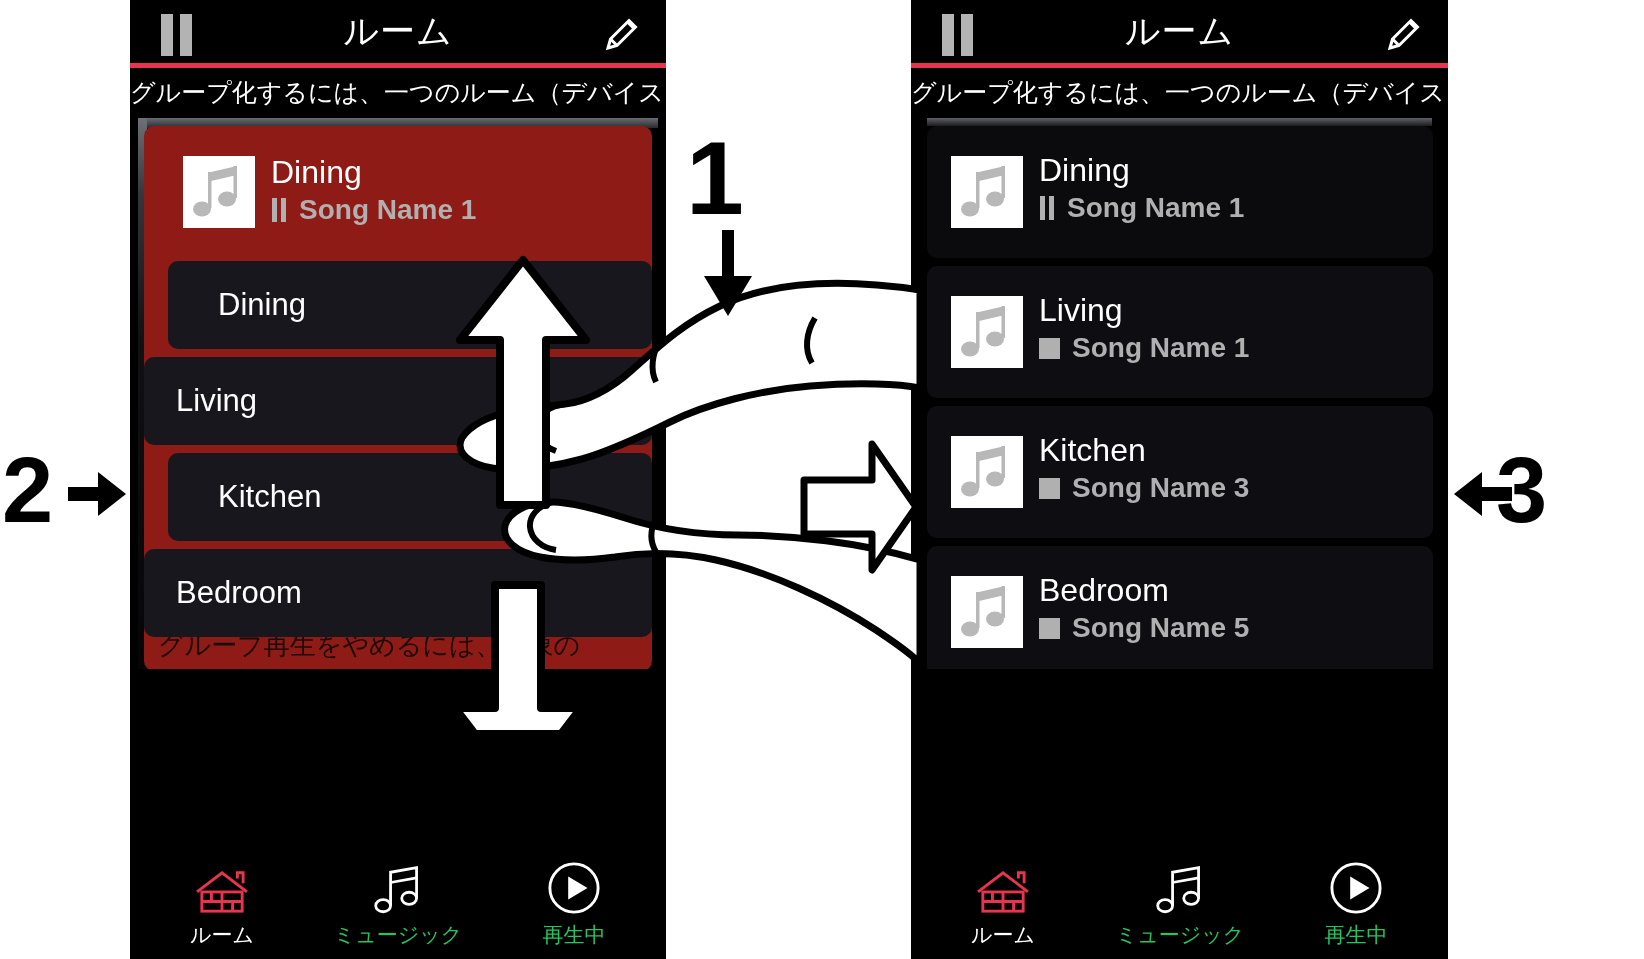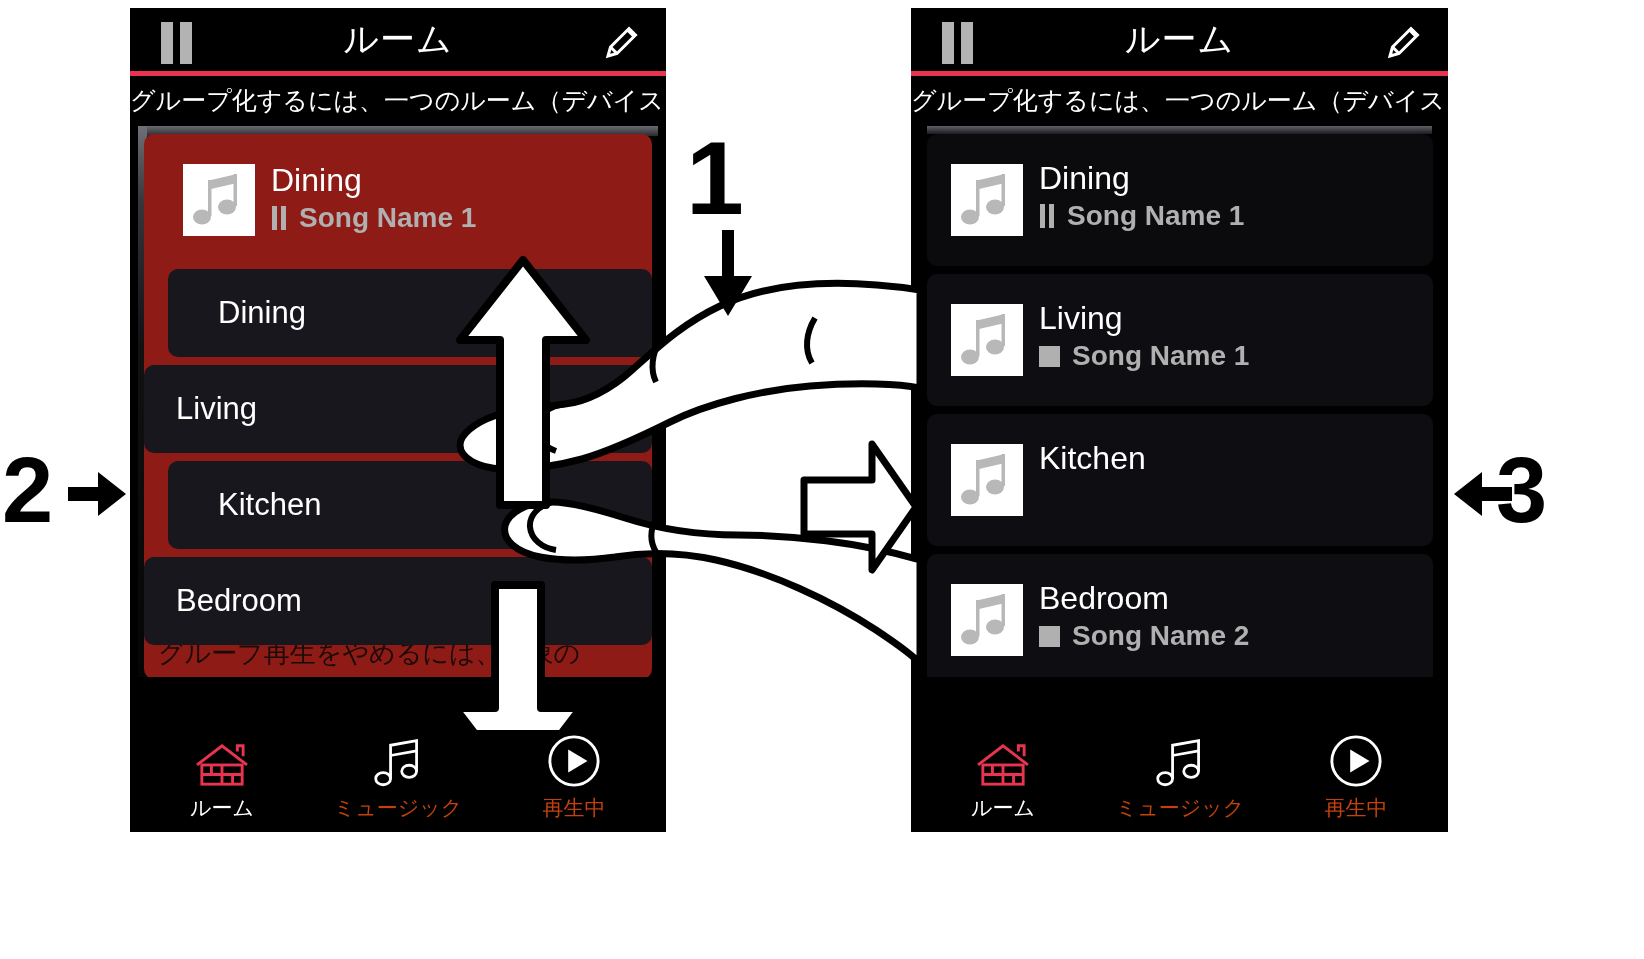--- a/index.html
+++ b/index.html
@@ -12,24 +12,23 @@
     height: 959px;
     position: relative;
     overflow: hidden;
     font-family: "Liberation Sans", "DejaVu Sans", sans-serif;
   }
 
   
   .phone {
     position: absolute;
     top: 0;
-    height: 824px;
+    height: 959px;
     background: #000000;
     overflow: hidden;
-    margin-top: 8px;
   }
   #phone-left  { left: 130px; width: 536px; }
   #phone-right { left: 911px; width: 537px; }
 
   
   .header {
     position: relative;
     height: 68px;
     background: #000000;
   }
@@ -247,21 +246,21 @@
   }
   .nav-item .nav-icon {
     height: 58px;
     display: flex;
     align-items: flex-end;
     justify-content: center;
   }
   .nav-item .nav-label {
     margin-top: 6px;
     font-size: 21px;
-    color: #c2410c;
+    color: #22c55e;
     font-family: "DejaVu Sans", sans-serif;
   }
   .nav-item.active .nav-label { color: #ffffff; }
 
   
   .annot {
     position: absolute;
     color: #000000;
     font-weight: bold;
     font-family: "Liberation Sans", sans-serif;
@@ -457,35 +456,38 @@
       <div class="np-art">
         <svg viewBox="0 0 72 72" width="72" height="72">
           <path d="M28 16 L54 10 L54 19 L28 25 Z" fill="#b8b8b8"></path>
           <rect x="25" y="16" width="3.5" height="36" fill="#b8b8b8"></rect>
           <rect x="50.5" y="10" width="3.5" height="32" fill="#b8b8b8"></rect>
           <ellipse cx="19" cy="53" rx="9" ry="7.5" fill="#b8b8b8"></ellipse>
           <ellipse cx="44" cy="43" rx="9" ry="7.5" fill="#b8b8b8"></ellipse>
         </svg>
       </div>
       <div class="np-name">Kitchen</div>
+      <div class="np-song">
+        <span class="status-stop"></span><span>Song Name 3</span>
+      </div>
     </div>
 
     <div class="rlist-item" style="top:428px; background:#0e0e12;">
       <div class="np-art">
         <svg viewBox="0 0 72 72" width="72" height="72">
           <path d="M28 16 L54 10 L54 19 L28 25 Z" fill="#b8b8b8"></path>
           <rect x="25" y="16" width="3.5" height="36" fill="#b8b8b8"></rect>
           <rect x="50.5" y="10" width="3.5" height="32" fill="#b8b8b8"></rect>
           <ellipse cx="19" cy="53" rx="9" ry="7.5" fill="#b8b8b8"></ellipse>
           <ellipse cx="44" cy="43" rx="9" ry="7.5" fill="#b8b8b8"></ellipse>
         </svg>
       </div>
       <div class="np-name">Bedroom</div>
       <div class="np-song">
-        <span class="status-stop"></span><span>Song Name 2</span>
+        <span class="status-stop"></span><span>Song Name 5</span>
       </div>
     </div>
   </div>
 
   <div class="navbar">
     <div class="nav-item active" style="left:3px;">
       <div class="nav-icon">
         <svg viewBox="0 0 60 50" width="58" height="48" fill="none" stroke="#e8344f" stroke-width="3">
           <path d="M4 26 L30 6 L56 26"></path>
           <path d="M46 12 L46 6 L52 6 L52 17"></path>

